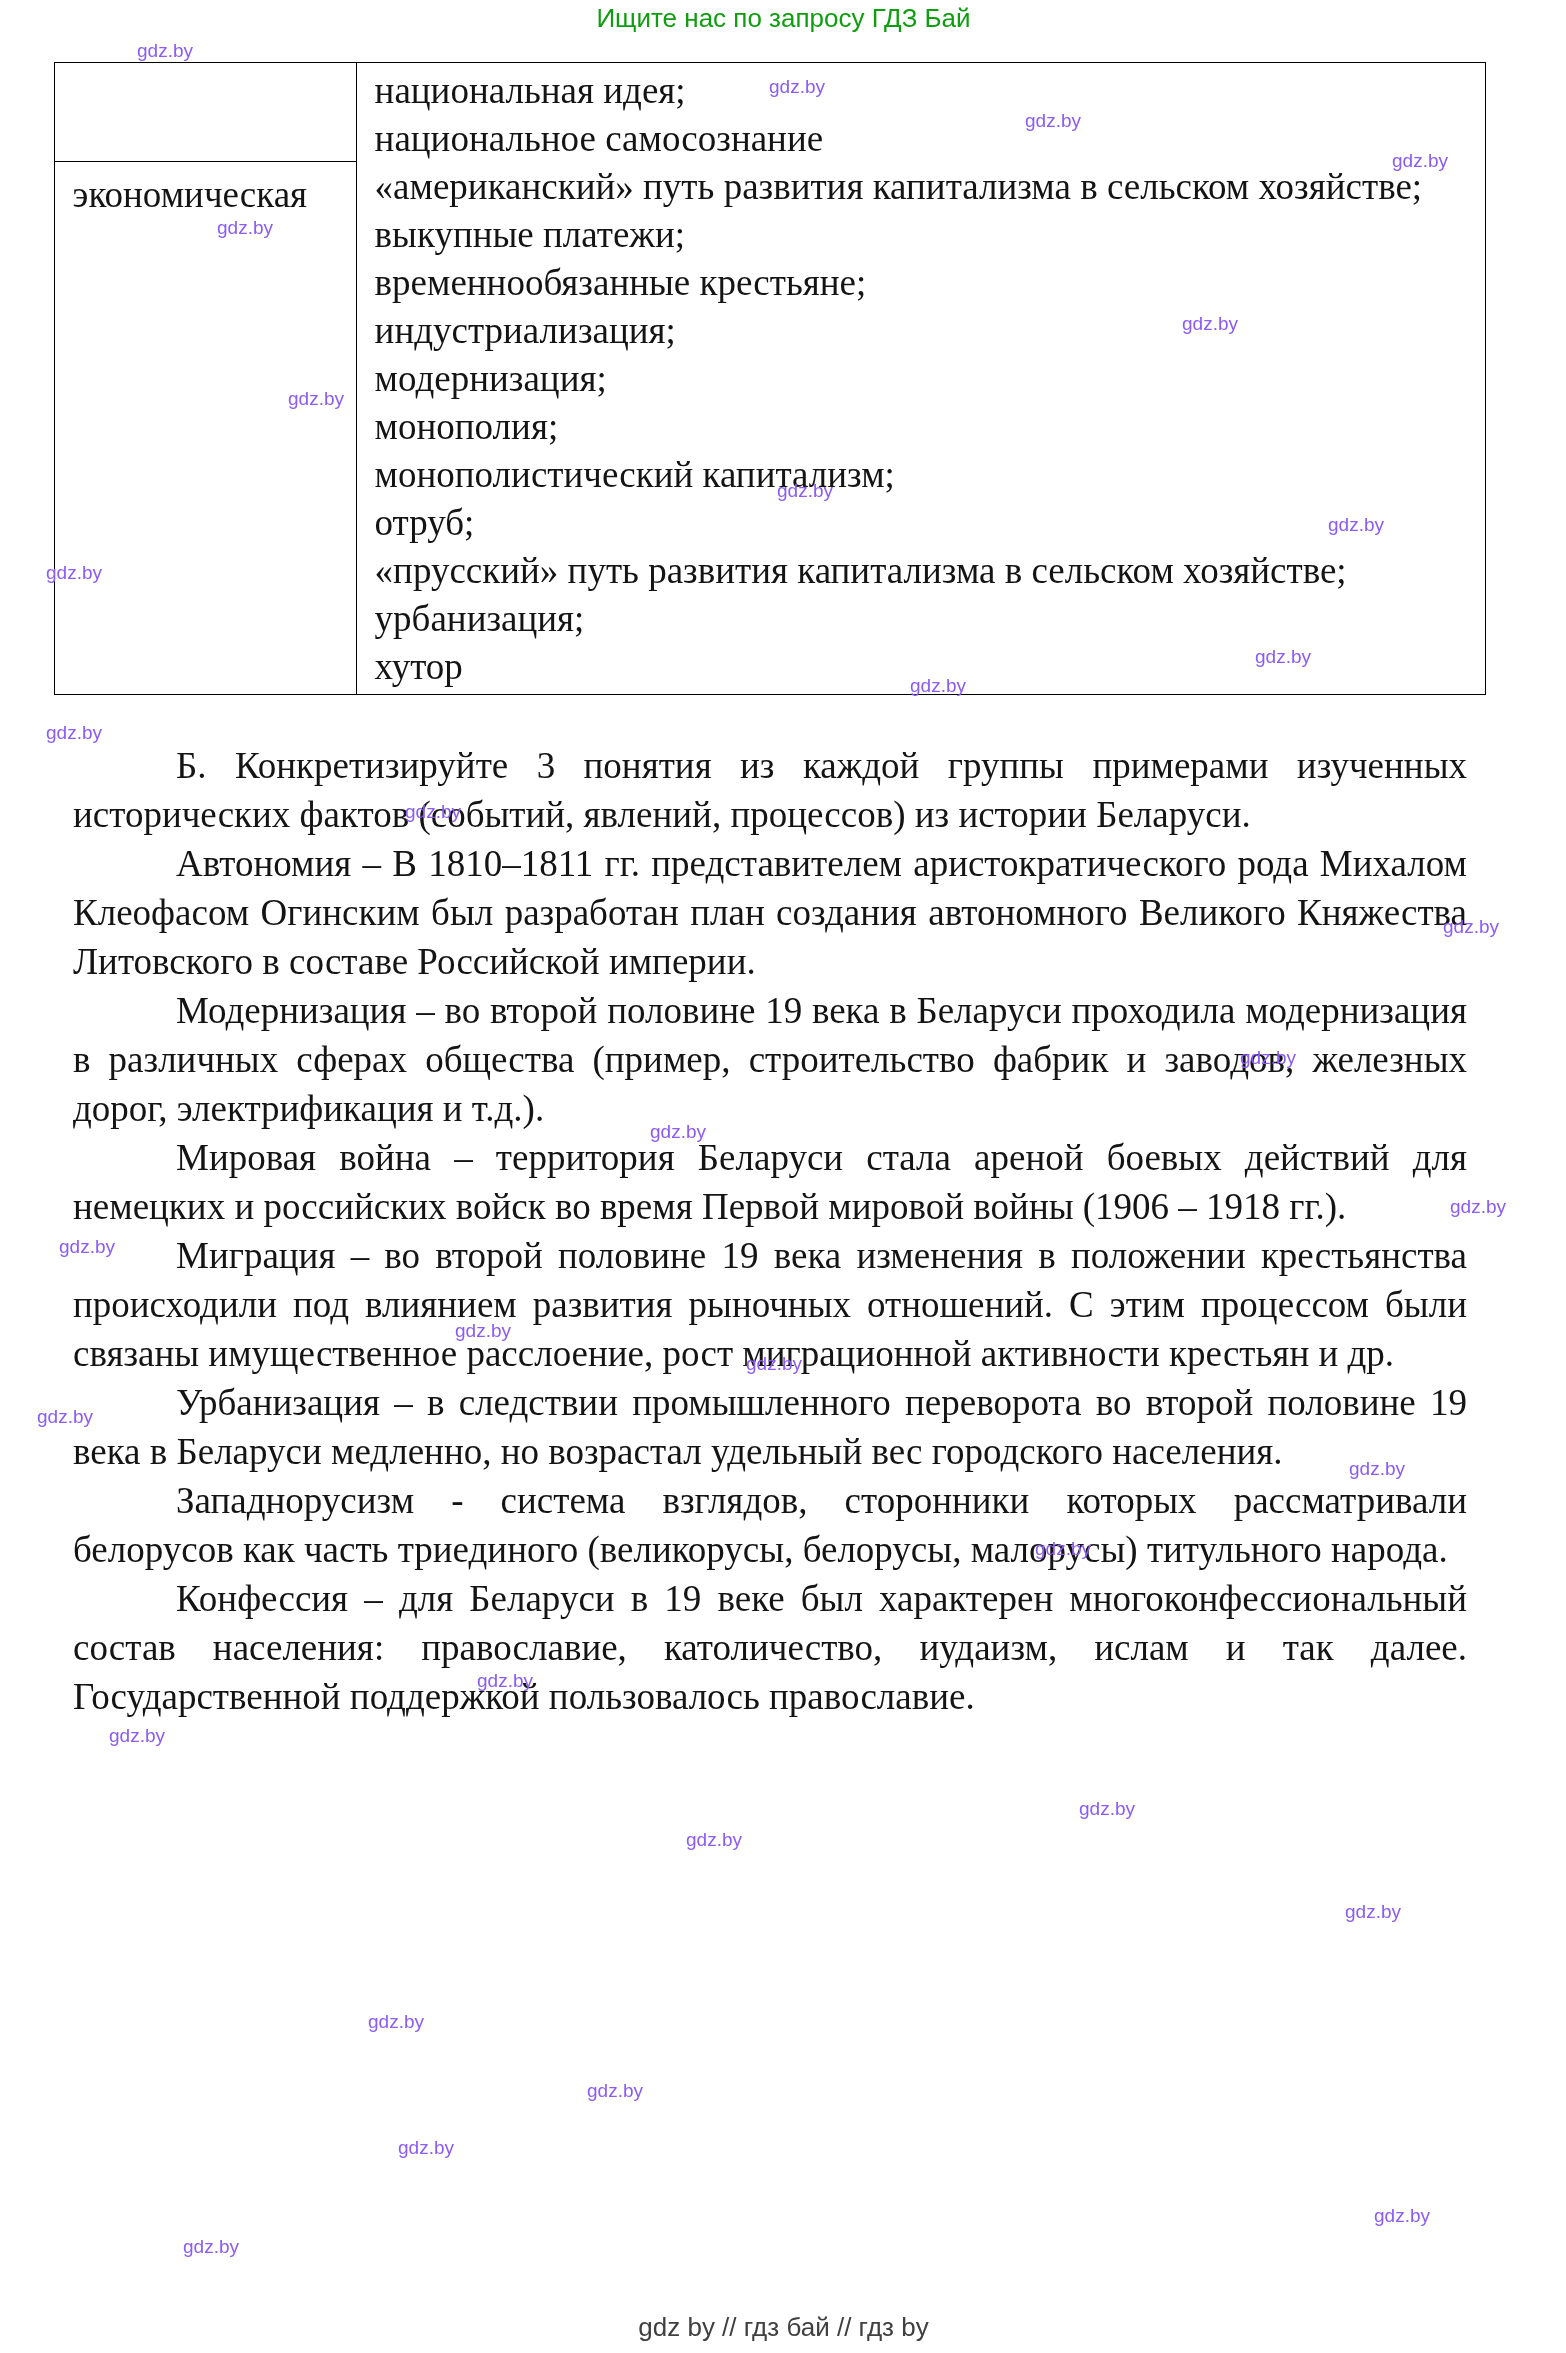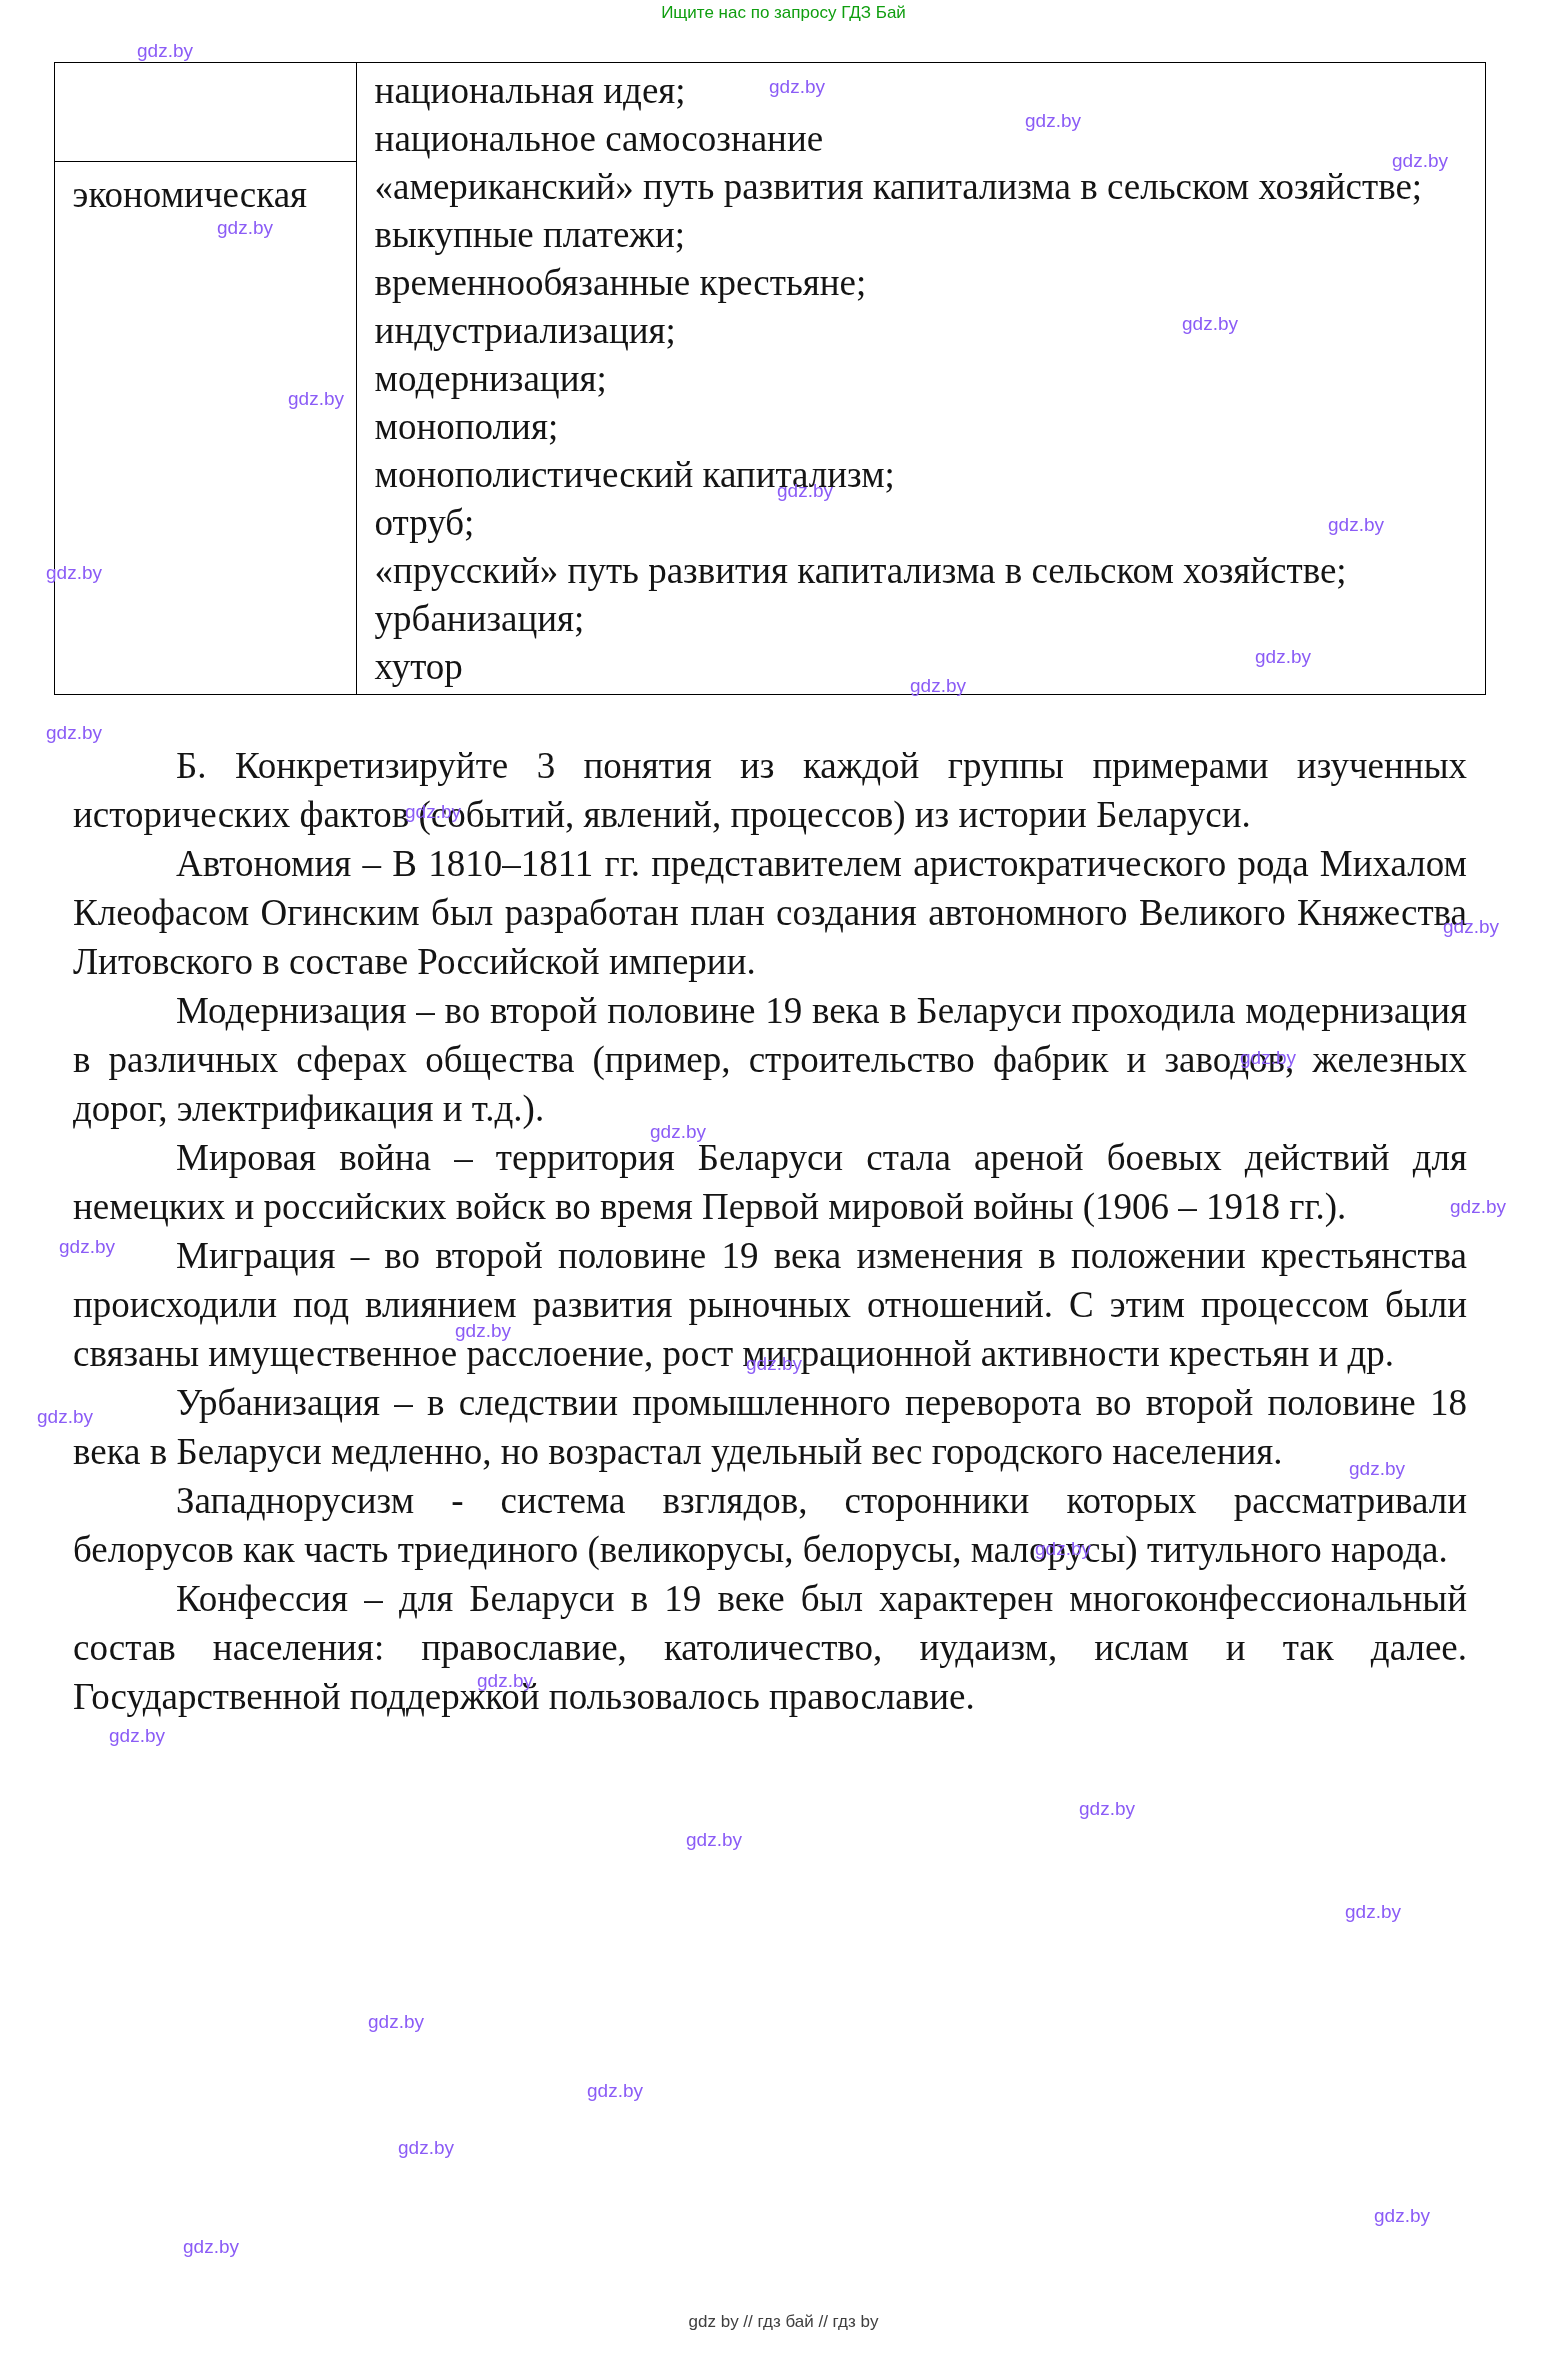--- a/index.html
+++ b/index.html
@@ -16,21 +16,21 @@
     font-family: "Liberation Serif", serif;
     color: #141414;
     overflow: hidden;
   }
   .banner {
     position: absolute;
     left: 0;
     width: 100%;
     text-align: center;
     font-family: "Liberation Sans", sans-serif;
-    font-size: 17px;
+    font-size: 26px;
   }
   .banner-top { top: 2.9px; }
   .banner-bottom { top: 2312px; }
   .watermark {
     position: absolute;
     font-family: "Liberation Sans", sans-serif;
     font-size: 19px;
     color: #8b5cf6;
     white-space: nowrap;
   }
@@ -144,21 +144,21 @@
         <div class="term">хутор</div>
       </div>
   </div>
 
   <div class="content" id="paragraphs">
       <p>Б. Конкретизируйте 3 понятия из каждой группы примерами изученных исторических фактов (событий, явлений, процессов) из истории Беларуси.</p>
       <p>Автономия – В 1810–1811 гг. представителем аристократического рода Михалом Клеофасом Огинским был разработан план создания автономного Великого Княжества Литовского в составе Российской империи.</p>
       <p>Модернизация – во второй половине 19 века в Беларуси проходила модернизация в различных сферах общества (пример, строительство фабрик и заводов, железных дорог, электрификация и т.д.).</p>
       <p>Мировая война – территория Беларуси стала ареной боевых действий для немецких и российских войск во время Первой мировой войны (1906 – 1918 гг.).</p>
       <p>Миграция – во второй половине 19 века изменения в положении крестьянства происходили под влиянием развития рыночных отношений. С этим процессом были связаны имущественное расслоение, рост миграционной активности крестьян и др.</p>
-      <p>Урбанизация – в следствии промышленного переворота во второй половине 18 века в Беларуси медленно, но возрастал удельный вес городского населения.</p>
+      <p>Урбанизация – в следствии промышленного переворота во второй половине 19 века в Беларуси медленно, но возрастал удельный вес городского населения.</p>
       <p>Западнорусизм - система взглядов, сторонники которых рассматривали белорусов как часть триединого (великорусы, белорусы, малорусы) титульного народа.</p>
       <p>Конфессия – для Беларуси в 19 веке был характерен многоконфессиональный состав населения: православие, католичество, иудаизм, ислам и так далее. Государственной поддержкой пользовалось православие.</p>
     </div>
 
   <div class="banner banner-bottom" style="color: #404040;">gdz by  //  гдз бай  //  гдз by</div>
 
 </div>
 
 
 </body></html>

